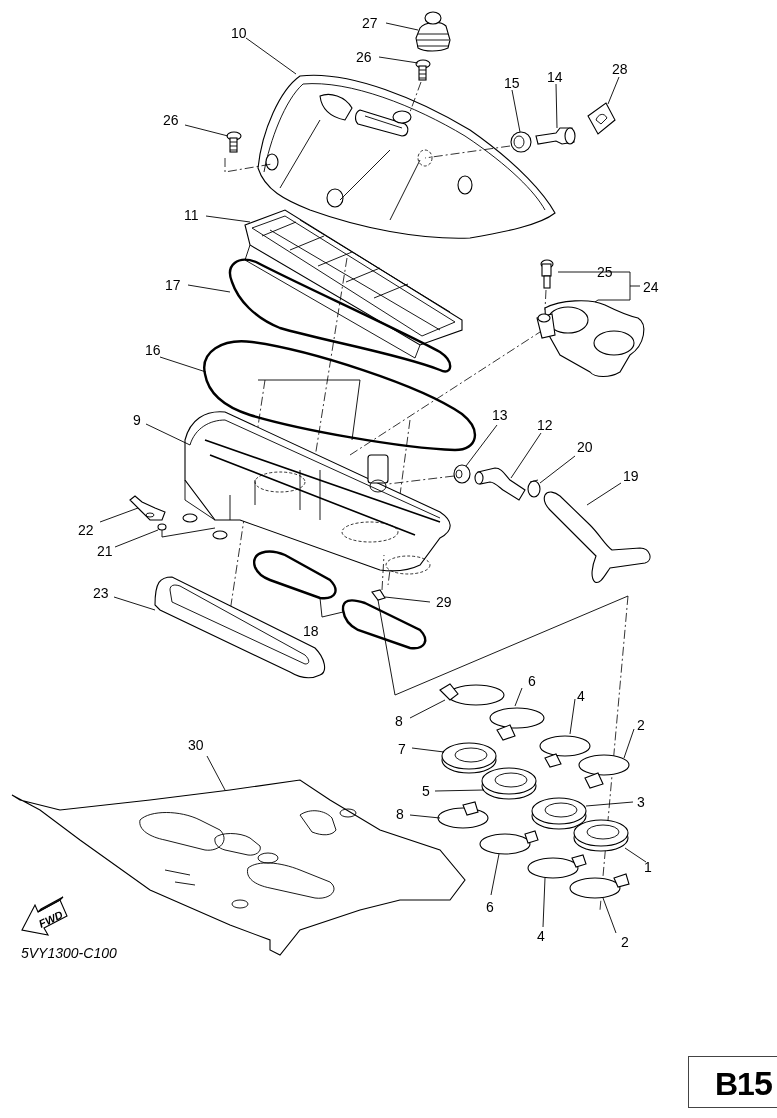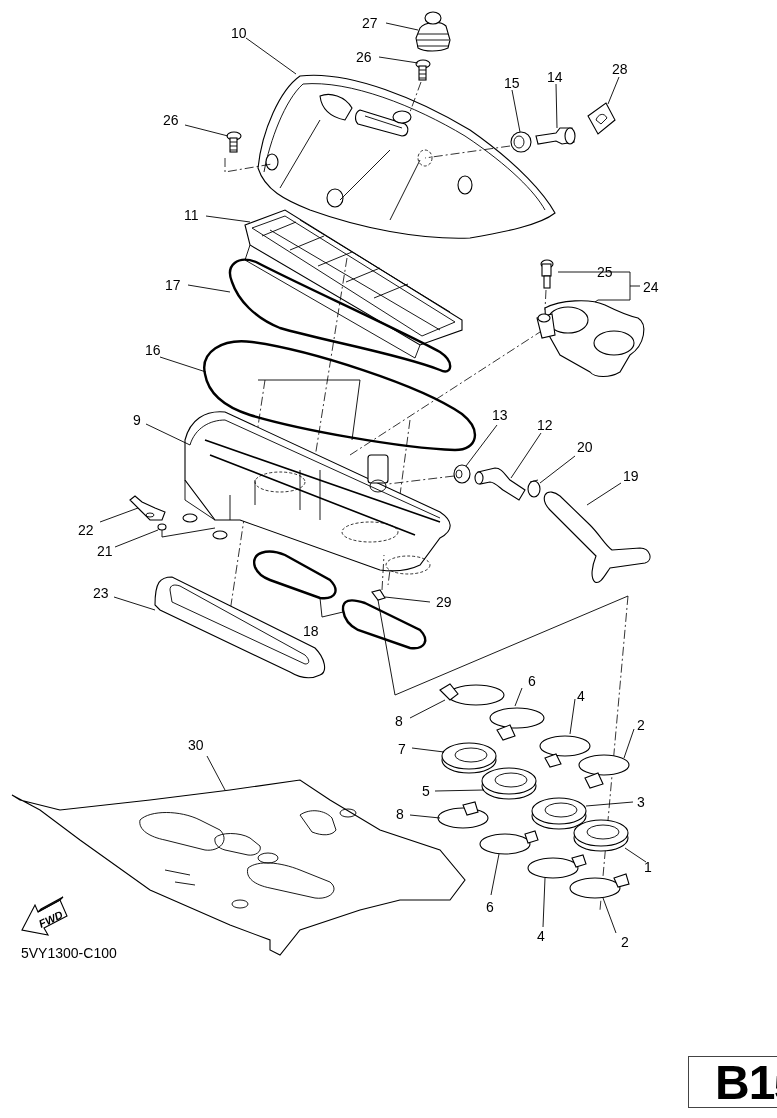--- a/index.html
+++ b/index.html
@@ -5,21 +5,21 @@
   html, body { margin:0; padding:0; background:#ffffff; }
   body { width:777px; height:1118px; position:relative; overflow:hidden; font-family:"Liberation Sans", sans-serif; }
   svg.diagram { position:absolute; left:0; top:0; width:777px; height:1118px; }
   .part { fill:#ffffff; stroke:#000; stroke-width:1.1; }
   .thin { fill:none; stroke:#000; stroke-width:0.9; }
   .gasket { fill:none; stroke:#000; stroke-width:2.4; }
   .dash { fill:none; stroke:#000; stroke-width:0.8; stroke-dasharray:9 3 2 3; }
   .dotted { fill:none; stroke:#000; stroke-width:0.8; stroke-dasharray:3 2; }
   .leader { fill:none; stroke:#000; stroke-width:0.9; }
   .callout { font-family:"Liberation Sans", sans-serif; font-size:14px; fill:#000; }
-  .code { position:absolute; left:21px; top:945px; font-size:14px; color:#000; }
+  .code { position:absolute; left:21px; top:945px; font-size:14px; color:#000;font-style:italic; }
   .page-box { position:absolute; left:688px; top:1056px; width:100px; height:50px; border:1px solid #444; background:#fff; }
   .page-box span { position:absolute; left:26px; top:-2px; font-size:44px; font-weight:bold; color:#000; letter-spacing:-1px; }
   .page-box span small { font-size:34px; }
 </style>
 </head>
 <body>
 
 <svg class="diagram" viewBox="0 0 777 1118" xmlns="http://www.w3.org/2000/svg">
 
   <g>
@@ -316,14 +316,14 @@
   <g>
     <path class="part" d="M22,930 L35,905 L38,912 L60,900 L67,916 L44,928 L48,935 Z"></path>
     <path class="part" d="M38,912 L60,900 L63,897 L41,909 Z"></path>
     <text x="38" y="926" font-family="Liberation Sans, sans-serif" font-size="11" font-weight="bold" font-style="italic" transform="rotate(-25 44 920)">FWD</text>
   </g>
 </svg>
 
 <div class="code">5VY1300-C100</div>
 
 <div class="page-box">
-  <span><span style="position:static;font-size:48px;">B1</span><small>5</small></span>
+  <span><span style="position:static;font-size:32px;">B1</span><small>5</small></span>
 </div>
 
 </body></html>

